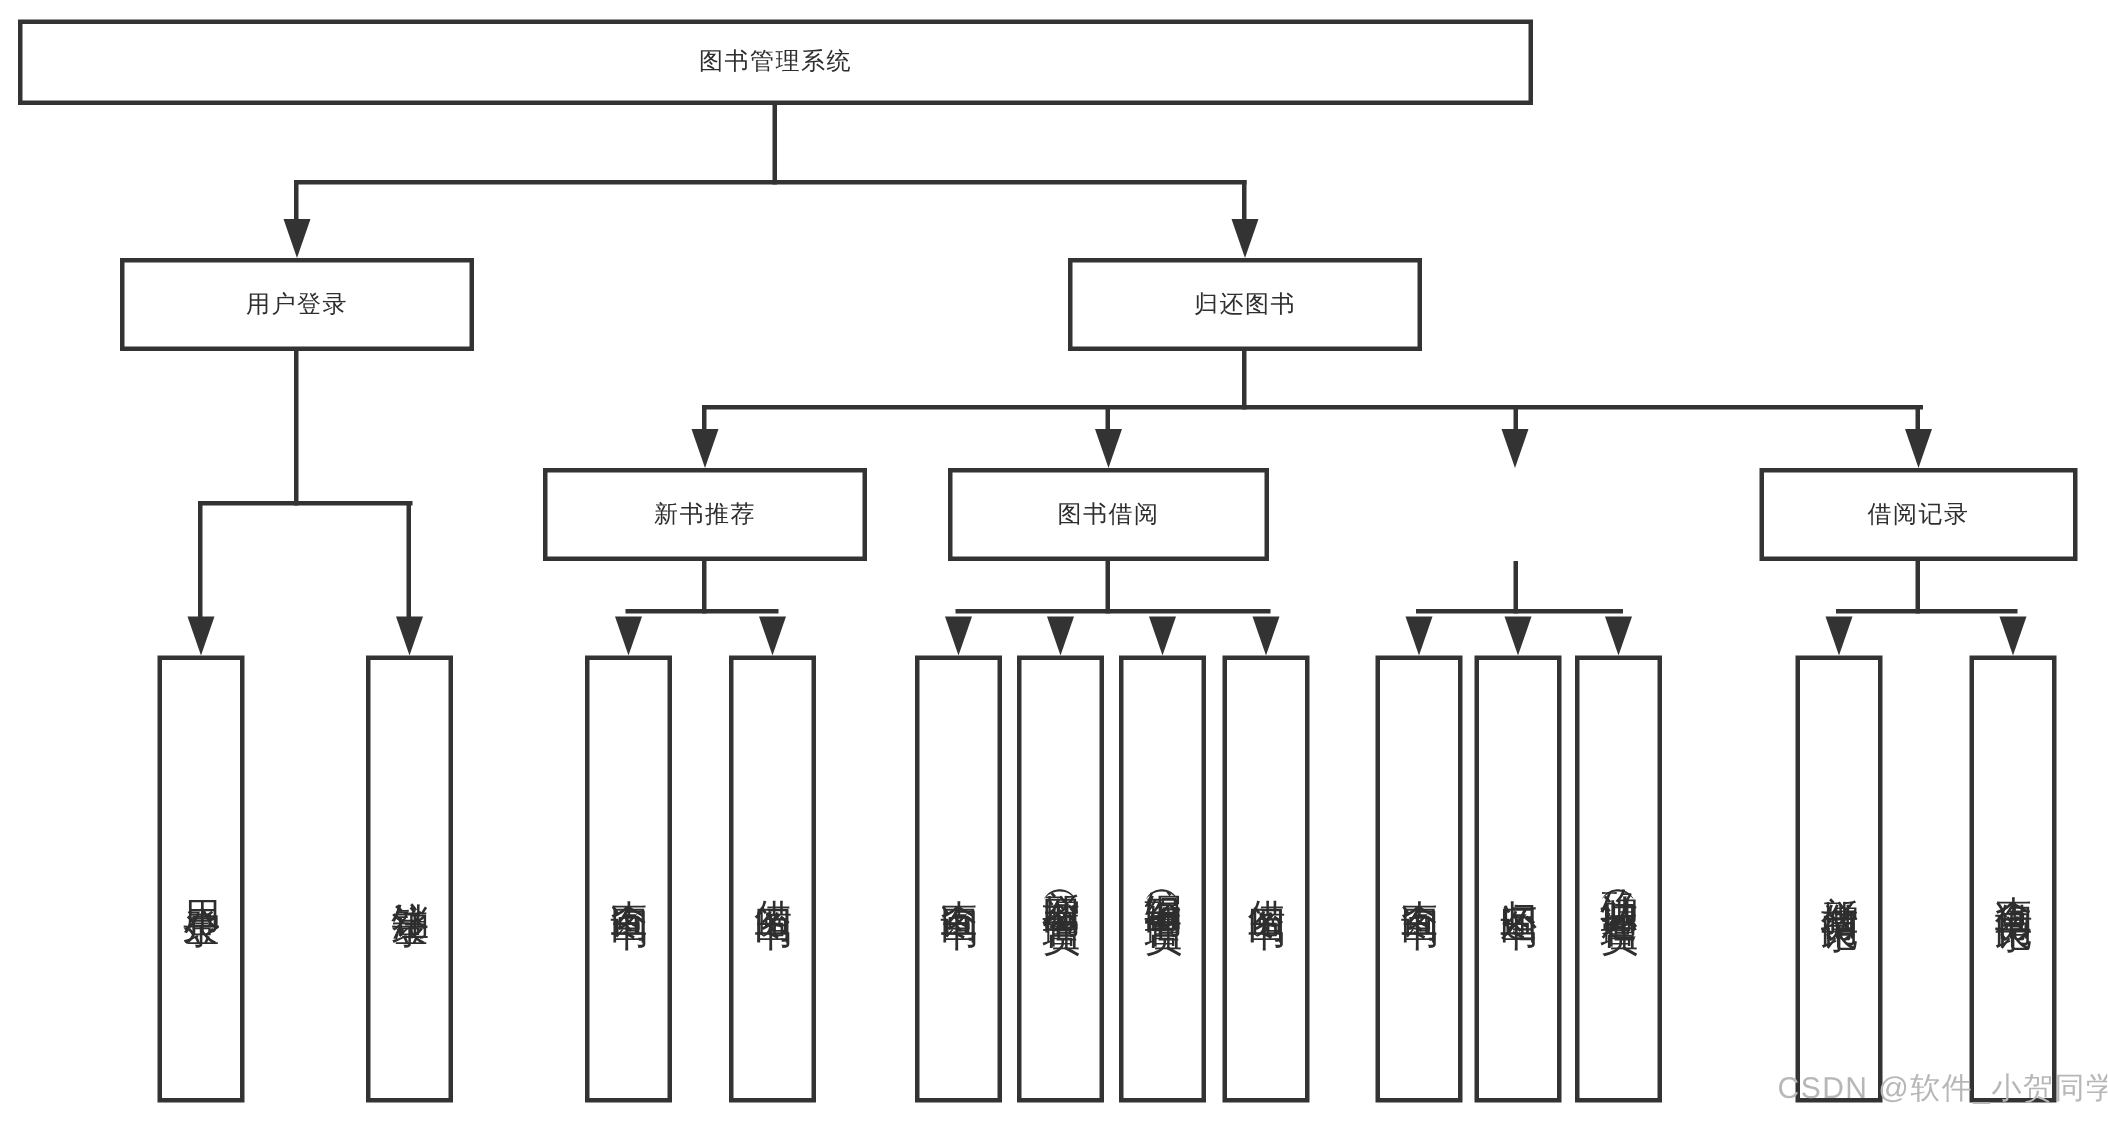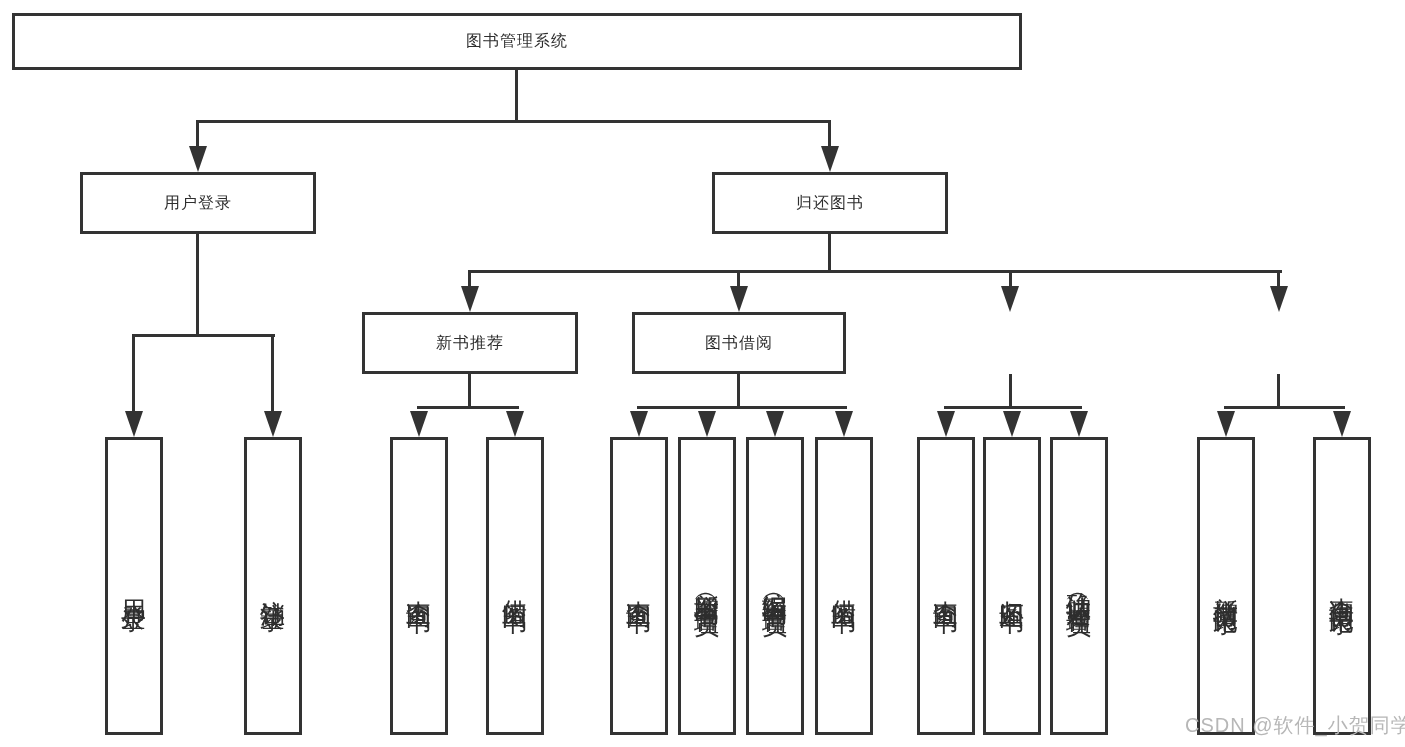--- a/index.html
+++ b/index.html
@@ -77,20 +77,21 @@
   <div class="arr" style="left:1217px;top:411px"></div>
   <div class="arr" style="left:1333px;top:411px"></div>
 
   <div class="box hbox" style="left:12px;top:13px;width:1010px;height:57px">图书管理系统</div>
 
   <div class="box hbox" style="left:80px;top:172px;width:236px;height:62px">用户登录</div>
   <div class="box hbox" style="left:712px;top:172px;width:236px;height:62px">归还图书</div>
 
   <div class="box hbox" style="left:632px;top:312px;width:214px;height:62px">图书借阅</div>
   <div class="box hbox" style="left:362px;top:312px;width:216px;height:62px">新书推荐</div>
+  <div class="box hbox" style="left:1173px;top:312px;width:212px;height:62px">借阅记录</div>
 
   <div class="box vbox" style="left:105px;top:437px;width:58px;height:298px">用户登录</div>
   <div class="box vbox" style="left:244px;top:437px;width:58px;height:298px">注销登录</div>
 
   <div class="box vbox" style="left:390px;top:437px;width:58px;height:298px">查询图书</div>
   <div class="box vbox" style="left:486px;top:437px;width:58px;height:298px">借阅图书</div>
 
   <div class="box vbox" style="left:610px;top:437px;width:58px;height:298px">查询图书</div>
   <div class="box vbox" style="left:678px;top:437px;width:58px;height:298px">新增图书（管理员）</div>
   <div class="box vbox" style="left:746px;top:437px;width:58px;height:298px">编辑图书（管理员）</div>

